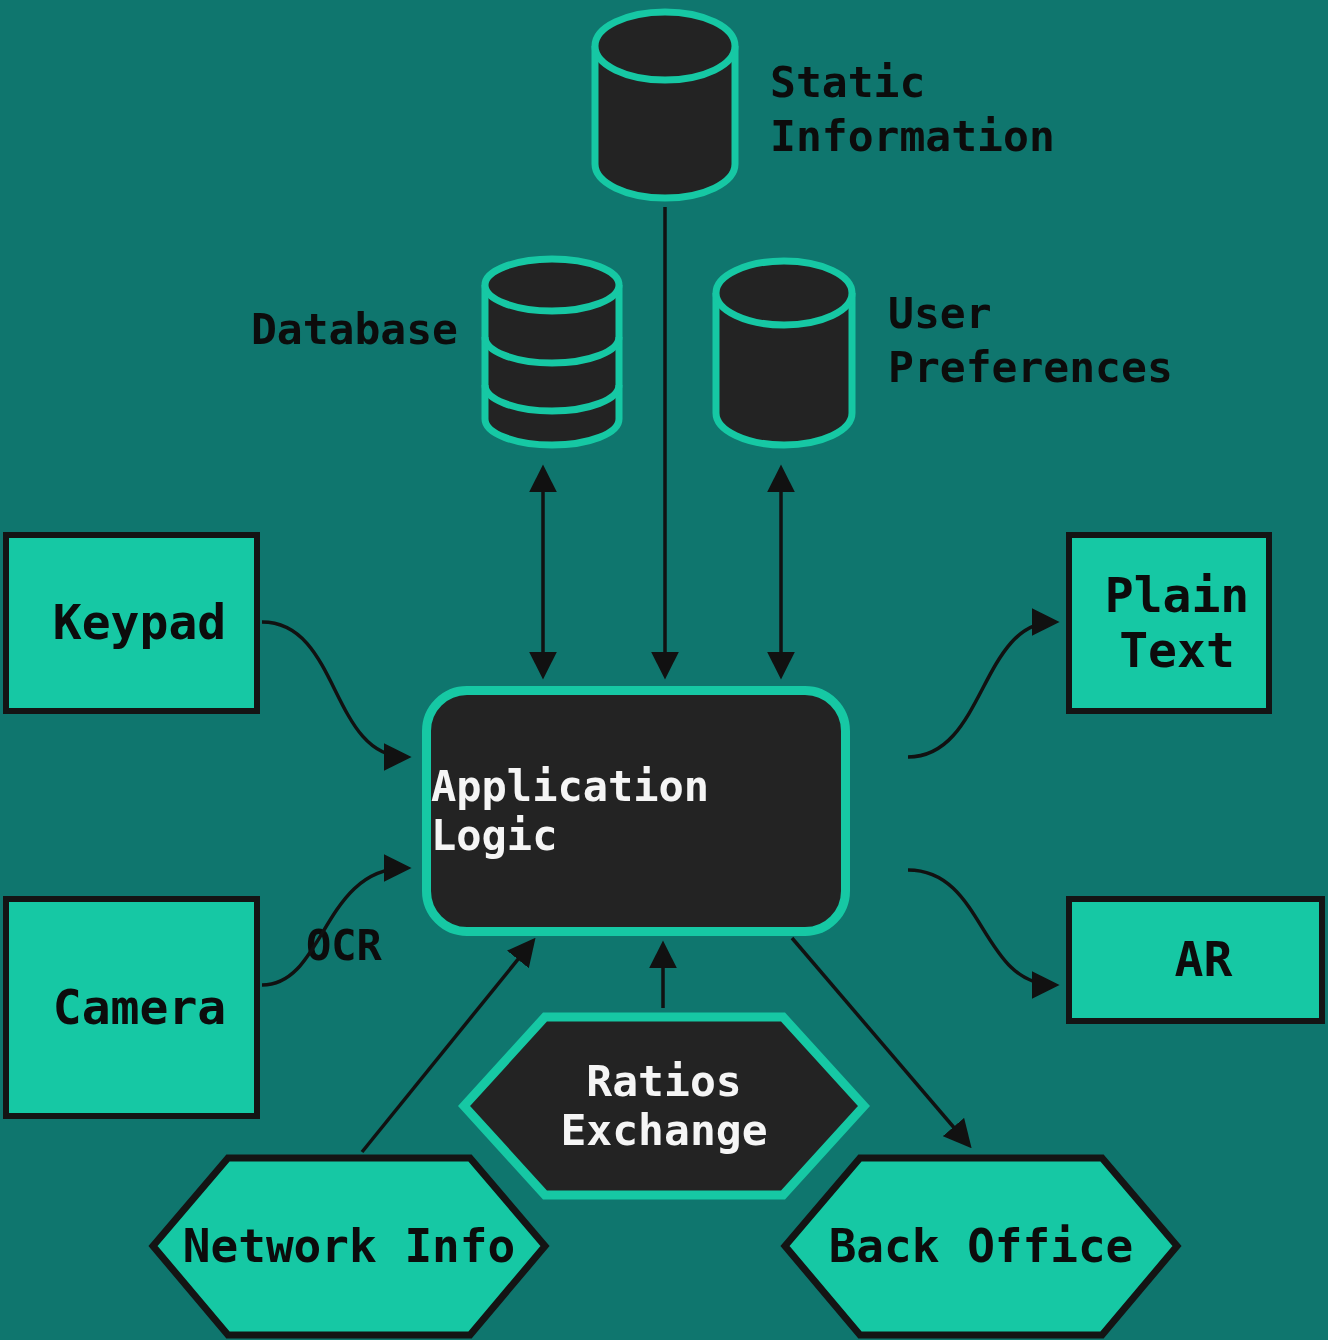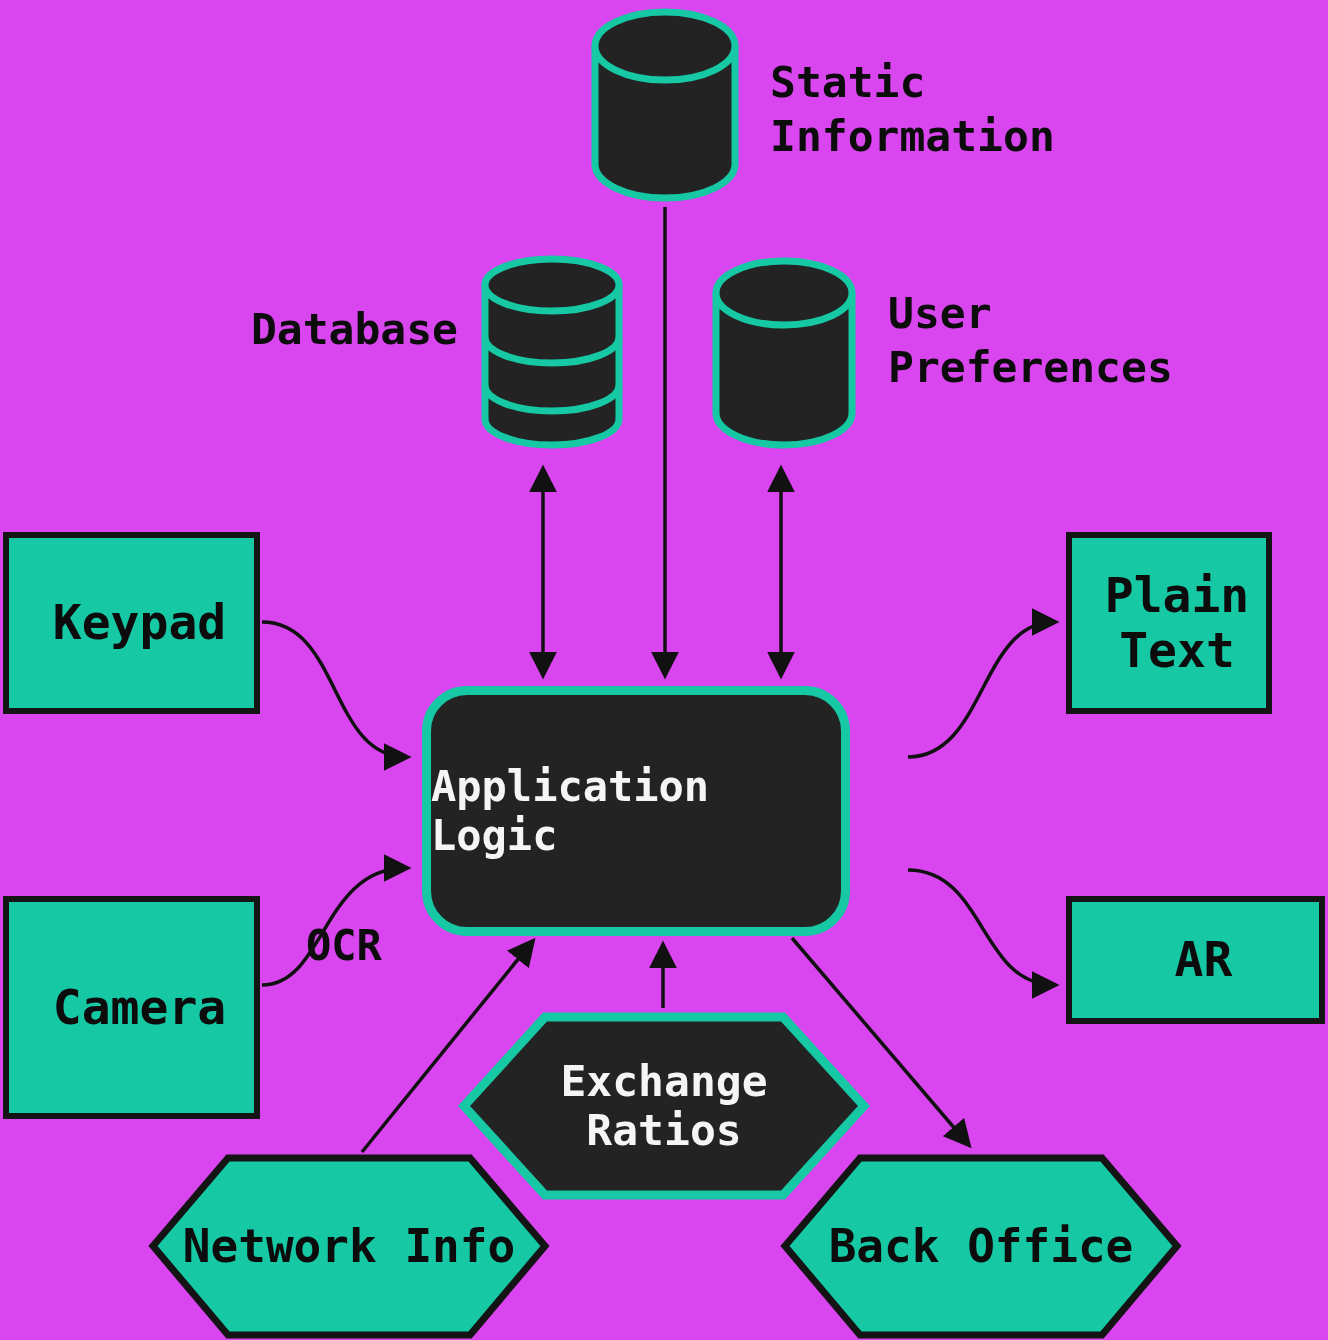--- a/index.html
+++ b/index.html
@@ -9,21 +9,21 @@
     --ink:#111111;
   }
   body {
     background:#ffffff;
     font-family:"DejaVu Sans Mono","Liberation Mono",monospace;
   }
   .canvas {
     position:relative;
     width:1328px;
     height:1340px;
-    background:#d946ef;
+    background:#0f766e;
     overflow:hidden;
   }
   .rect-node {
     position:absolute;
     background:var(--teal);
     border:6px solid #141414;
     display:flex;
     flex-direction:column;
     align-items:center;
     justify-content:center;
@@ -149,22 +149,22 @@
     <span>Application Logic</span>
   </div>
 
   <div class="label ocr" style="left:306px; top:920px;">OCR</div>
 
   <div class="hex-wrap" style="left:458px; top:1010px; width:412px; height:192px;">
     <svg width="412" height="192" viewBox="0 0 412 192">
       <polygon points="6,96 87,7 325,7 406,96 325,185 87,185" fill="#232323" stroke="#16C8A4" stroke-width="9"></polygon>
     </svg>
     <div class="hex-label light">
+      <div>Ratios</div>
       <div>Exchange</div>
-      <div>Ratios</div>
     </div>
   </div>
 
   <div class="hex-wrap" style="left:148px; top:1153px; width:402px; height:187px;">
     <svg width="402" height="187" viewBox="0 0 402 187">
       <polygon points="5,93 80,5 322,5 397,93 322,182 80,182" fill="#16C8A4" stroke="#141414" stroke-width="7"></polygon>
     </svg>
     <div class="hex-label">Network Info</div>
   </div>
 

